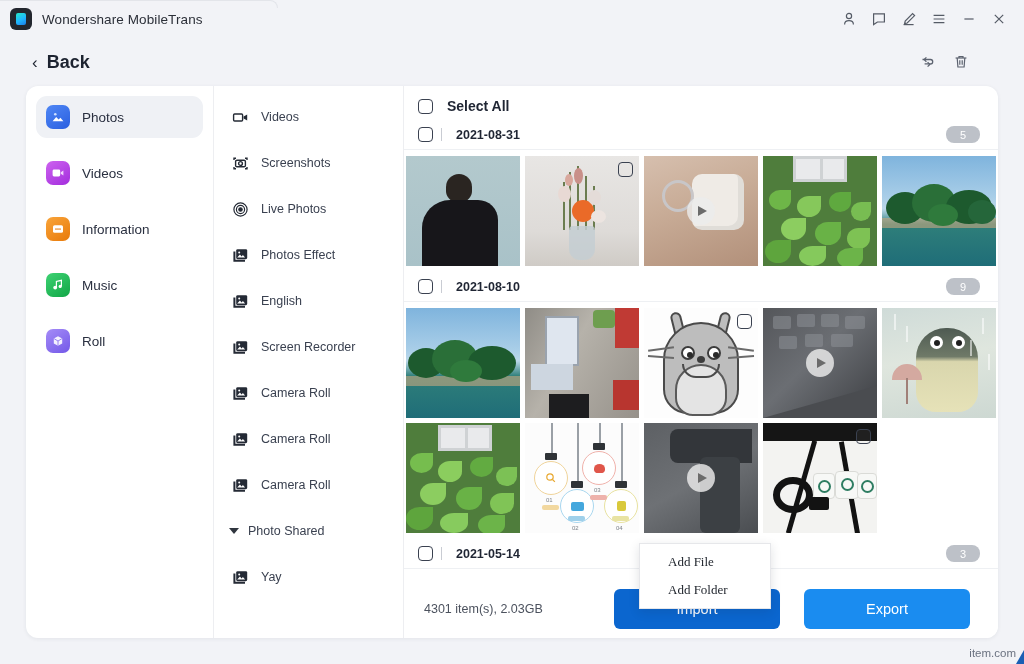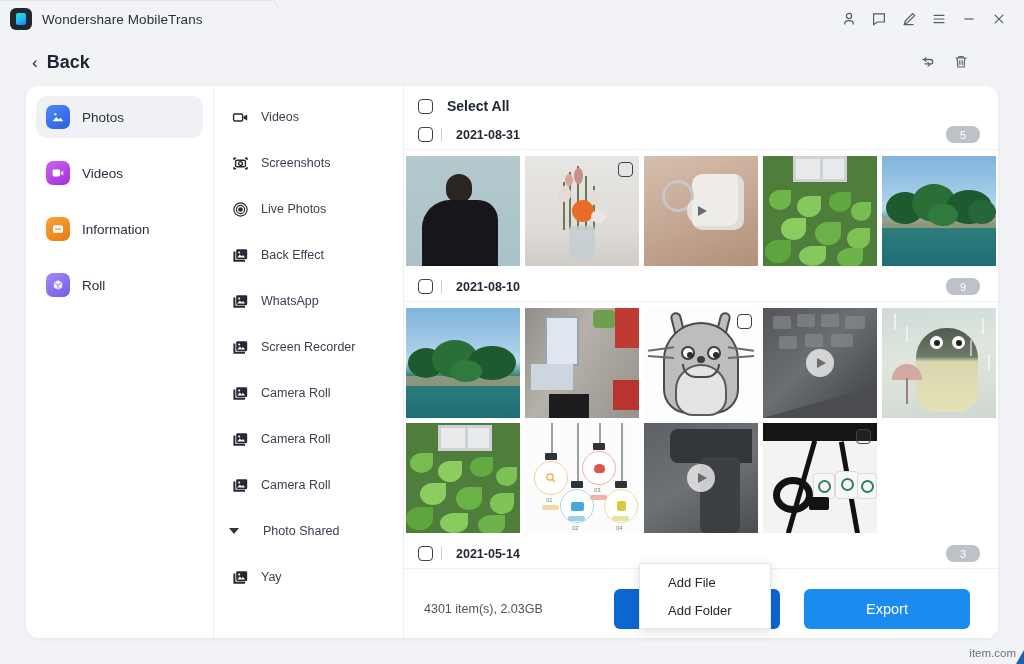--- a/index.html
+++ b/index.html
@@ -112,21 +112,21 @@
 
   
   .mid-list { padding: 8px 0 0 0; }
   .mid-item {
     height: 46px; display: flex; align-items: center; gap: 12px;
     padding: 0 10px 0 18px;
   }
   .mid-ico { width: 17px; height: 17px; flex: none; color: #242a35; }
   .mid-ico svg { display: block; }
   .mid-label { font-size: 12.5px; color: #3a4150; }
-  .mid-group { height: 46px; display: flex; align-items: center; gap: 24px; padding: 0 10px 0 15px; }
+  .mid-group { height: 46px; display: flex; align-items: center; gap: 9px; padding: 0 10px 0 15px; }
   .tri { width: 0; height: 0; border-left: 5px solid transparent; border-right: 5px solid transparent; border-top: 6px solid #30363f; }
   .mid-group-label { font-size: 12.5px; color: #3a4150; }
 
   
   .select-all-row {
     height: 34px; display: flex; align-items: center; gap: 14px;
     padding: 6px 18px 0 14px;
   }
   .cbox {
     width: 15px; height: 15px; flex: none;
@@ -306,27 +306,28 @@
   .btn {
     width: 166px; height: 40px; border-radius: 6px;
     display: flex; align-items: center; justify-content: center;
     color: #fff; font-size: 14.5px; border: none;
   }
   .btn-import { background: #0b66cf; margin-right: 24px; }
   .btn-export { background: #1a8cf0; margin-right: 14px; }
 
   
   .dropdown {
-    position: absolute; left: 639px; top: 563px;
+    position: absolute; left: 639px; top: 543px;
     width: 132px;
     background: #ffffff;
     border: 1px solid #e6e7ea;
     box-shadow: 0 3px 10px rgba(20,30,50,.13);
     z-index: 40;
     padding: 4px 0;
+    font-family: Liberation Serif, serif;
   }
   .dd-item {
     height: 28px; display: flex; align-items: center;
     padding-left: 28px; font-size: 13px; color: #22272f;
   }
 
   
   .watermark {
     position: absolute; right: 8px; bottom: 5px;
     font-size: 11.5px; color: #6b7280; z-index: 60;
@@ -440,20 +441,30 @@
             <svg width="14" height="14" viewBox="0 0 14 14">
                 <rect x="2" y="3.2" width="10" height="7.6" rx="1.6" fill="#fff"></rect>
                 <circle cx="5" cy="7" r=".85" fill="#e87a0a"></circle>
                 <circle cx="7" cy="7" r=".85" fill="#e87a0a"></circle>
                 <circle cx="9" cy="7" r=".85" fill="#e87a0a"></circle>
               </svg>
           </span>
           <span class="nav-label">Information</span>
         </div>
 
+        <div class="nav-item">
+          <span class="nav-ico" style="background:linear-gradient(145deg,#3ed273,#11a646)">
+            <svg width="14" height="14" viewBox="0 0 14 14">
+                <path d="M5.4 9.4V3.4l5-1.1v6" stroke="#fff" stroke-width="1.2" fill="none"></path>
+                <circle cx="4.2" cy="9.6" r="1.9" fill="#fff"></circle>
+                <circle cx="9.2" cy="8.4" r="1.6" fill="#fff"></circle>
+              </svg>
+          </span>
+          <span class="nav-label">Music</span>
+        </div>
 
         <div class="nav-item">
           <span class="nav-ico" style="background:linear-gradient(145deg,#a58cf7,#7358e8)">
             <svg width="14" height="14" viewBox="0 0 14 14">
                 <path d="M7 2.2l4.2 2.4v4.8L7 11.8 2.8 9.4V4.6z" fill="#fff" opacity=".9"></path>
                 <path d="M7 7v4.6M7 7l3.9-2.3M7 7L3.1 4.7" stroke="#8f74f2" stroke-width=".9" fill="none"></path>
               </svg>
           </span>
           <span class="nav-label">Roll</span>
         </div>
@@ -498,33 +509,33 @@
 
         <div class="mid-item">
           <span class="mid-ico">
             <svg width="17" height="17" viewBox="0 0 17 17">
                 <path d="M1.4 4.4h2v8.4h9.6v2H1.4z" fill="currentColor"></path>
                 <rect x="4.2" y="2.2" width="11" height="10" rx="1.4" fill="currentColor"></rect>
                 <circle cx="7.2" cy="5.4" r="1" fill="#fff"></circle>
                 <path d="M5.2 10.6l2.7-3 1.7 1.9 1.3-1.4 2.2 2.5z" fill="#fff"></path>
               </svg>
           </span>
-          <span class="mid-label">Back Effect</span>
+          <span class="mid-label">Photos Effect</span>
         </div>
 
         <div class="mid-item">
           <span class="mid-ico">
             <svg width="17" height="17" viewBox="0 0 17 17">
                 <path d="M1.4 4.4h2v8.4h9.6v2H1.4z" fill="currentColor"></path>
                 <rect x="4.2" y="2.2" width="11" height="10" rx="1.4" fill="currentColor"></rect>
                 <circle cx="7.2" cy="5.4" r="1" fill="#fff"></circle>
                 <path d="M5.2 10.6l2.7-3 1.7 1.9 1.3-1.4 2.2 2.5z" fill="#fff"></path>
               </svg>
           </span>
-          <span class="mid-label">WhatsApp</span>
+          <span class="mid-label">English</span>
         </div>
 
         <div class="mid-item">
           <span class="mid-ico">
             <svg width="17" height="17" viewBox="0 0 17 17">
                 <path d="M1.4 4.4h2v8.4h9.6v2H1.4z" fill="currentColor"></path>
                 <rect x="4.2" y="2.2" width="11" height="10" rx="1.4" fill="currentColor"></rect>
                 <circle cx="7.2" cy="5.4" r="1" fill="#fff"></circle>
                 <path d="M5.2 10.6l2.7-3 1.7 1.9 1.3-1.4 2.2 2.5z" fill="#fff"></path>
               </svg>

